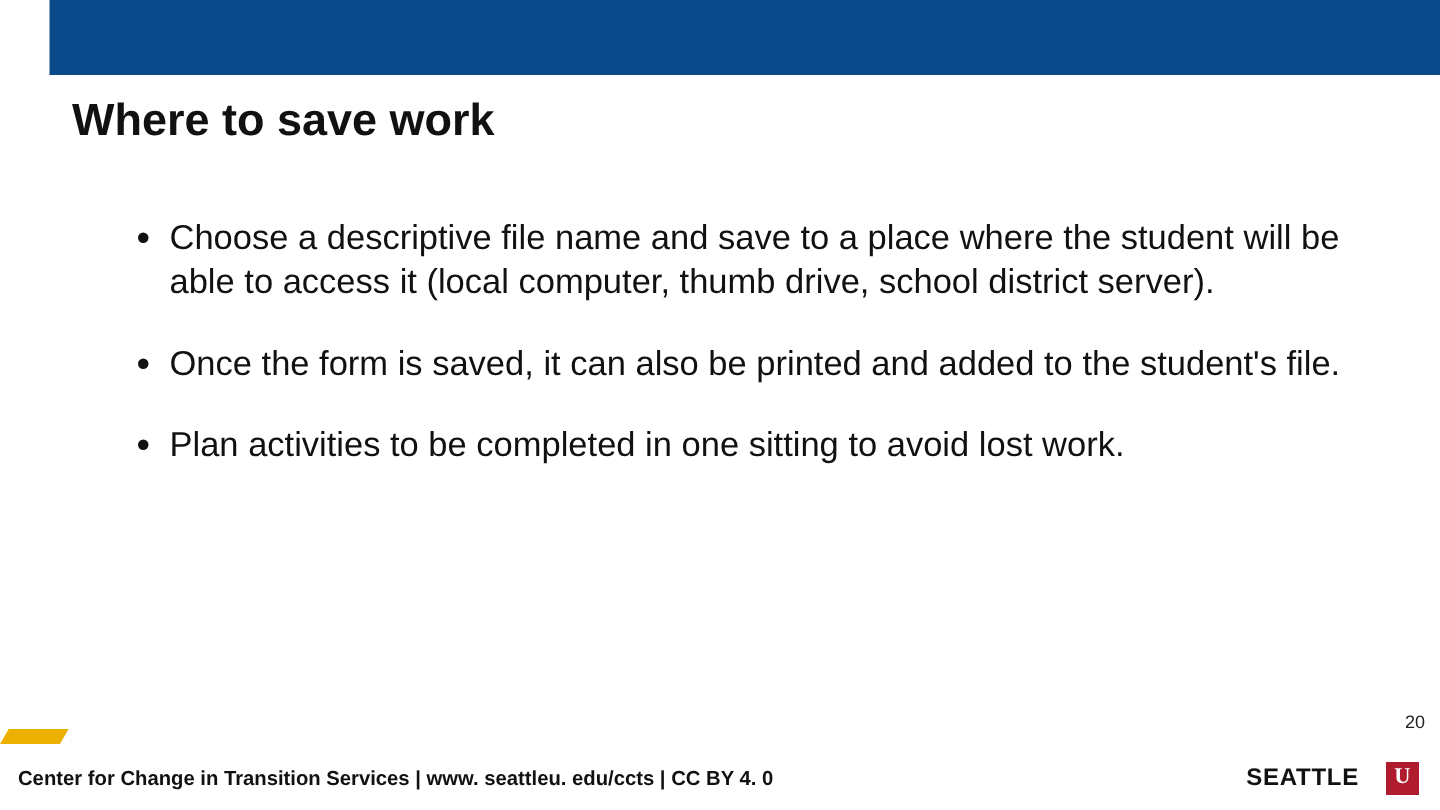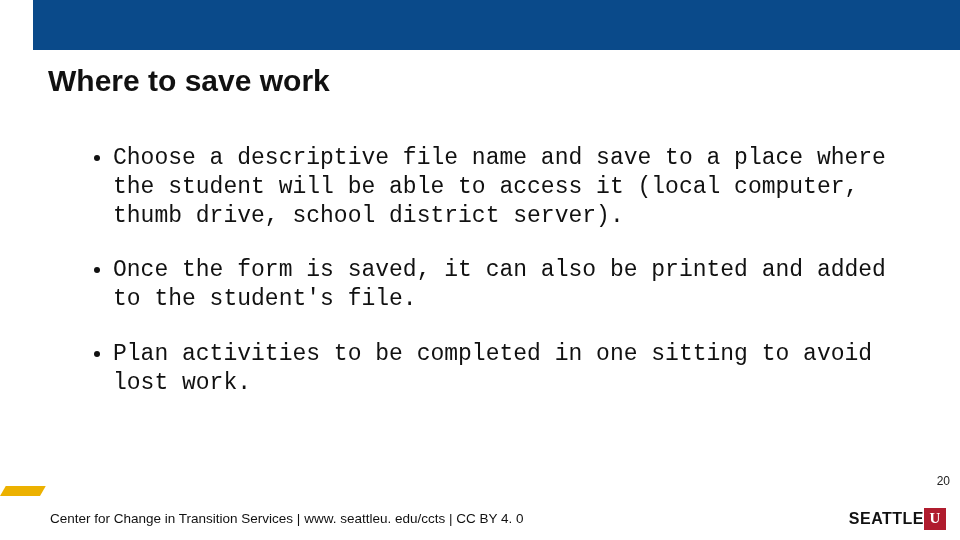--- a/index.html
+++ b/index.html
@@ -4,40 +4,40 @@
 <style>
   * { margin: 0; padding: 0; box-sizing: border-box; }
   html, body { width: 960px; height: 540px; font-family: Arial, Helvetica, sans-serif; background: #fff; overflow: hidden; }
 
   .slide { position: relative; width: 960px; height: 540px; padding-left: 33px; }
 
   .top-bar { width: 100%; height: 50px; background: #0a4a8a; }
 
   .title { position: absolute; left: 48px; top: 64px; font-size: 30px; color: #111; }
 
-  .bullets { position: absolute; left: 85px; top: 144px; width: 830px; font-family: Liberation Mono, monospace; }
+  .bullets { position: absolute; left: 85px; top: 144px; width: 830px; }
   .bullets li { list-style: disc; margin-left: 28px; margin-bottom: 26px; font-size: 23px; line-height: 1.25; color: #111; }
 
   .page-number { position: absolute; right: 10px; bottom: 52px; font-size: 12px; color: #222; }
   .footer-bar { position: absolute; left: 0; bottom: 0; width: 100%; height: 44px; display: flex; align-items: center; }
-  .footer-text { position: absolute; left: 12px; bottom: 14px; font-size: 13.5px; font-weight: normal; color: #111; margin-left: 38px; }
+  .footer-text { position: absolute; left: 12px; bottom: 14px; font-size: 13.5px; font-weight: bold; color: #111; }
 
   
   .accent-yellow {
     position: absolute;
     left: 0;
     bottom: 44px;
     width: 40px;
     height: 10px;
     background: #ecb100;
     transform: skewX(-30deg);
     transform-origin: left bottom;
   }
 
-  .logo { position: absolute; right: 14px; bottom: 10px; display: flex; align-items: center; gap: 0; }
+  .logo { position: absolute; right: 14px; bottom: 10px; display: flex; align-items: center; gap: 18px; }
   .logo-text { font-family: Arial, sans-serif; font-weight: bold; font-size: 16px; color: #111; letter-spacing: 0.5px; }
   .logo-u { display: inline-block; width: 22px; height: 22px; background: #b01c2e; position: relative; }
   .logo-u::before { content: "U"; position: absolute; left: 50%; top: 50%; transform: translate(-50%, -52%); color: #fff; font-weight: bold; font-size: 15px; font-family: Georgia, serif; }
 </style>
 </head>
 <body>
 
 <div class="slide">
 
   <div class="top-bar"></div>

